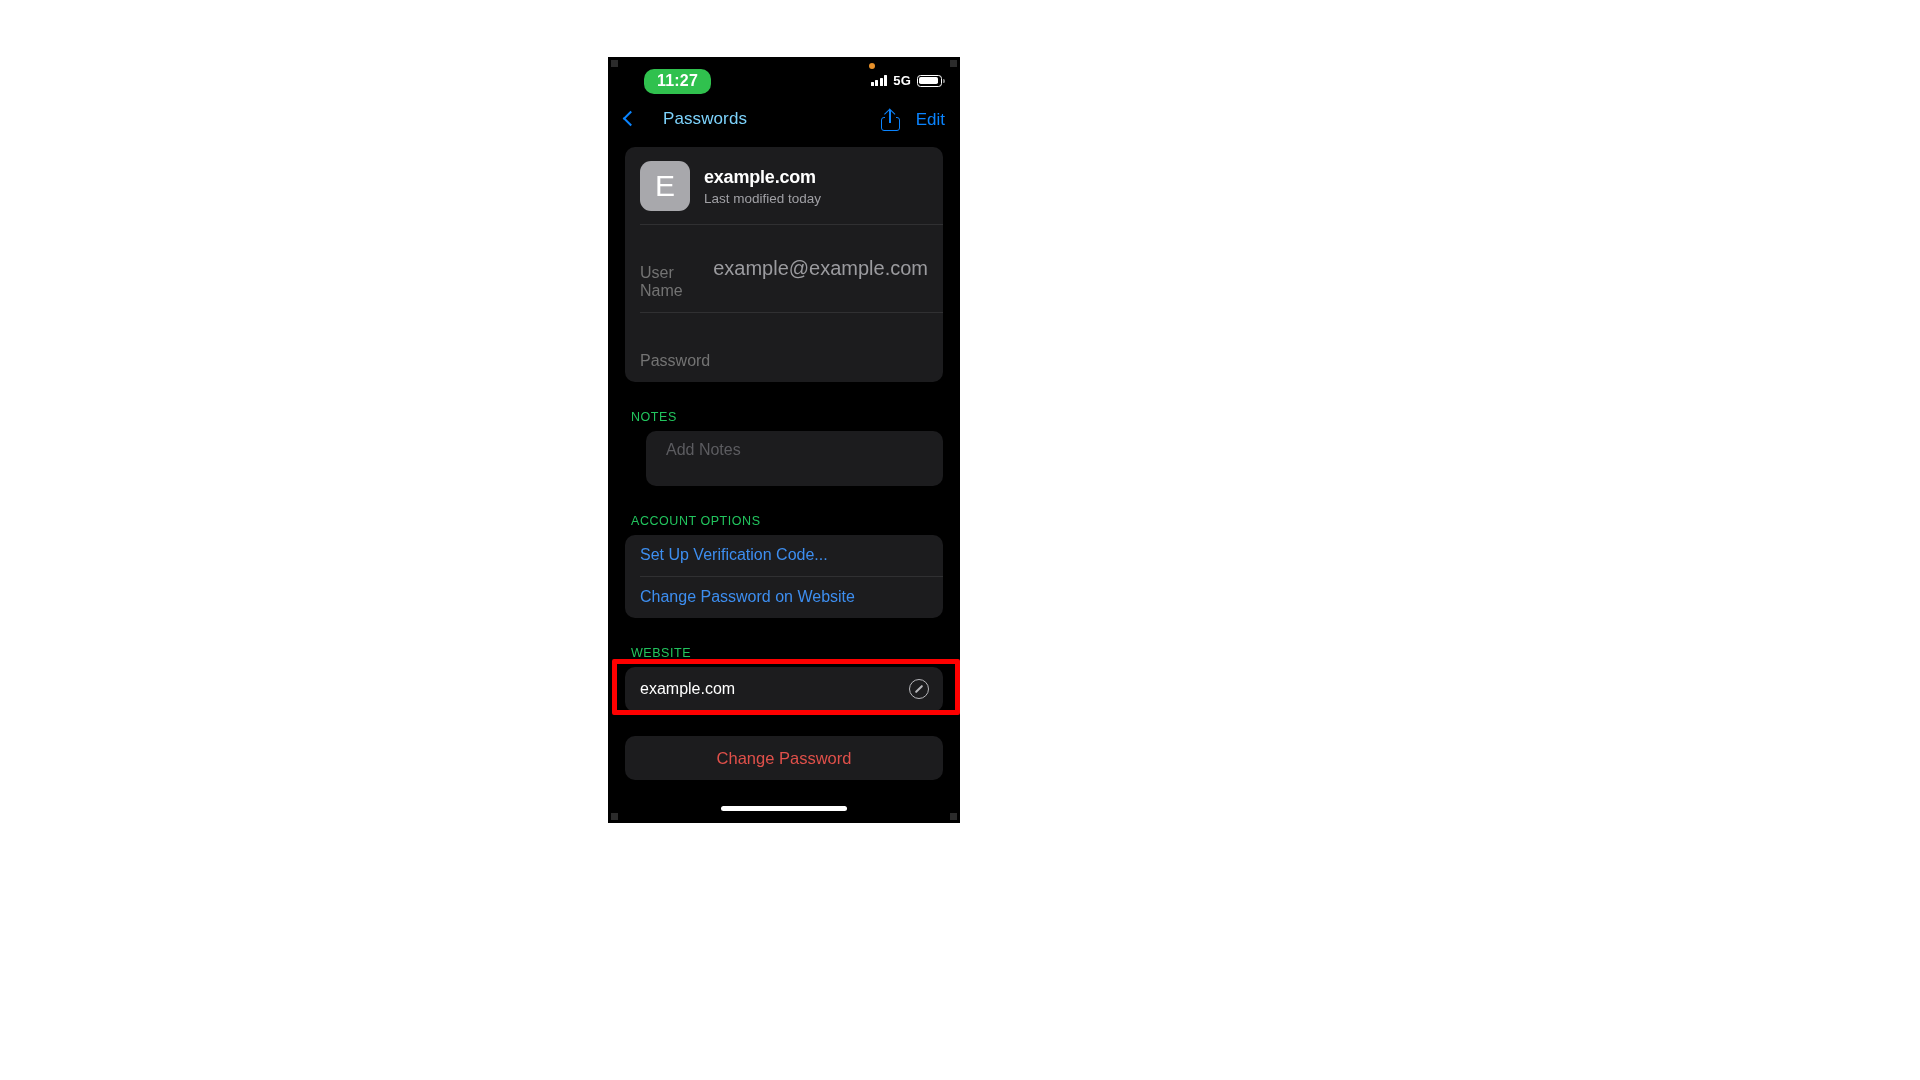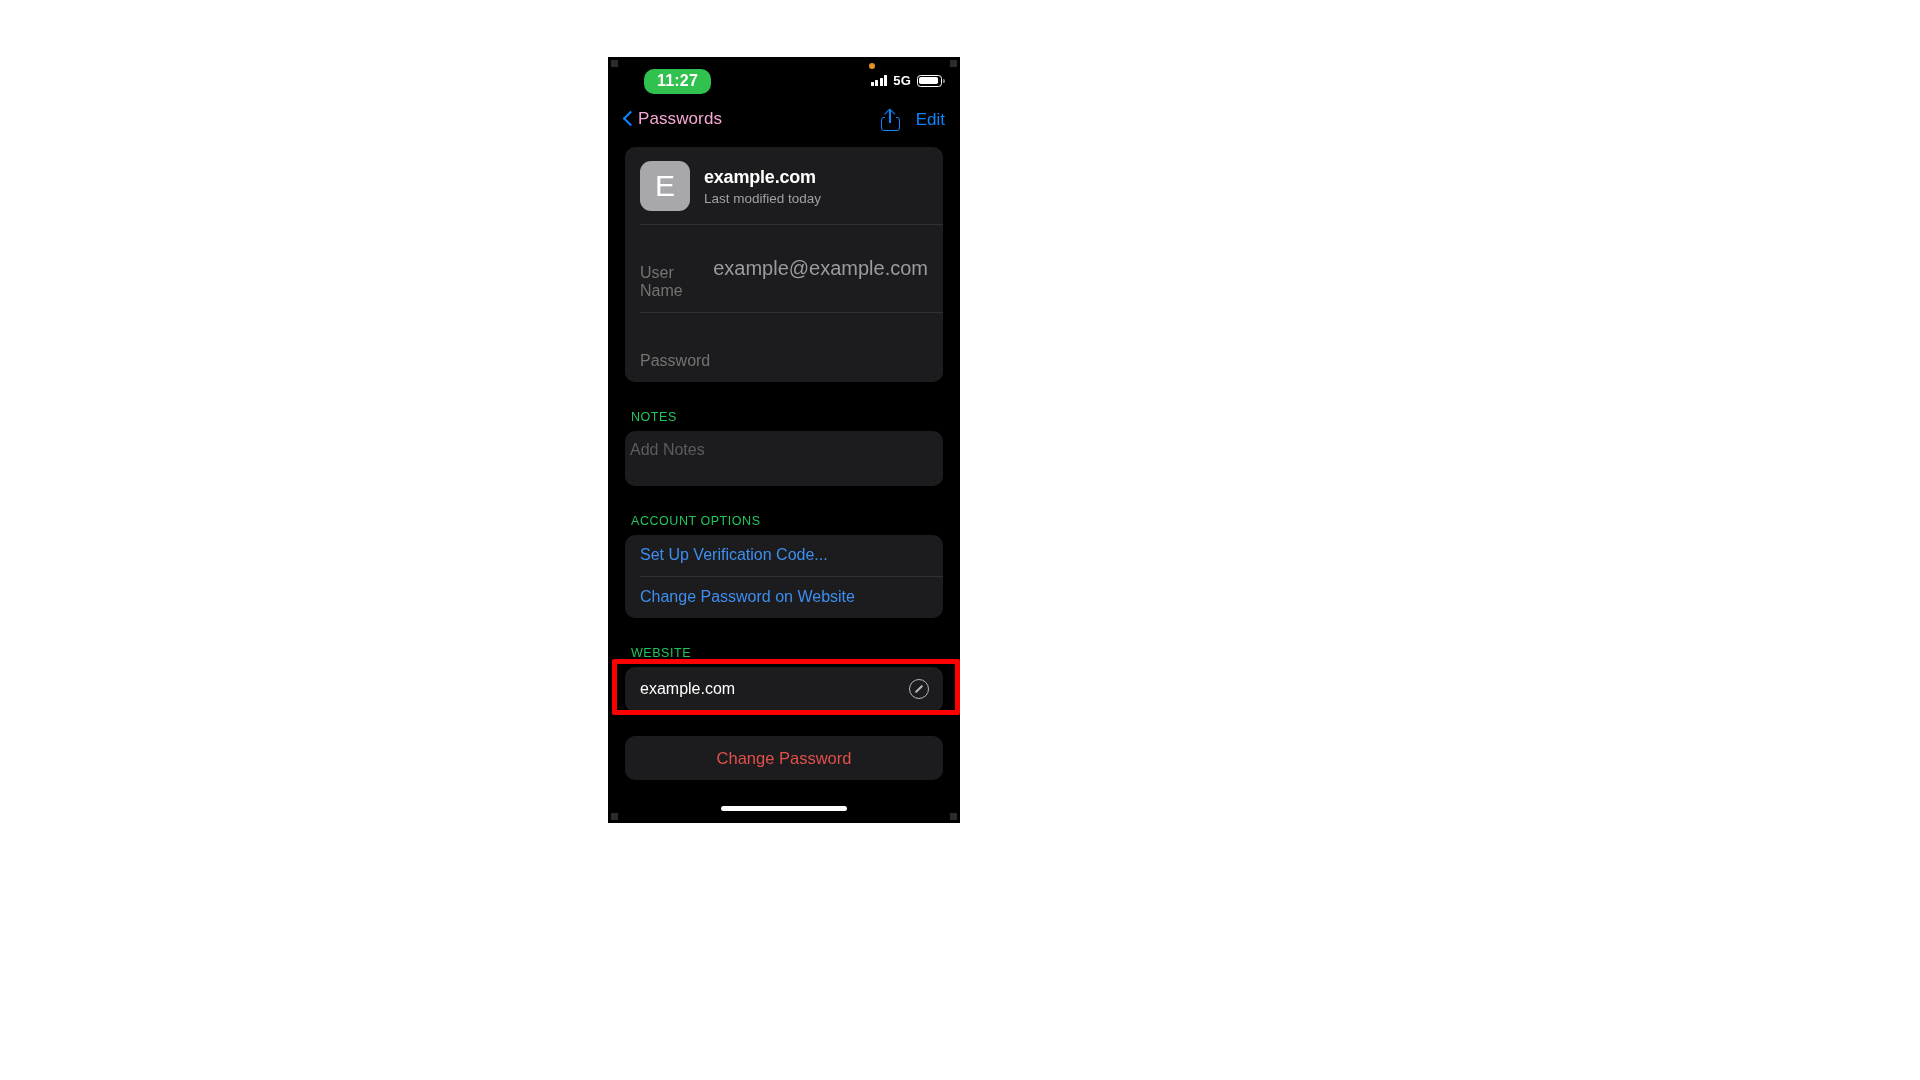--- a/index.html
+++ b/index.html
@@ -118,23 +118,24 @@
   .chev::before {
     content:"";
     position:absolute;
     left:3px; top:3.5px;
     width:9px; height:9px;
     border-left:2.6px solid #0a84ff;
     border-bottom:2.6px solid #0a84ff;
     transform:rotate(45deg);
   }
   .nav-back-label {
-    color:#f9a8d4;
+    color:#7dd3fc;
     font-size:17px;
     letter-spacing:.1px;
+    margin-left:25px;
   }
   .nav-right {
     position:absolute;
     right:15px; top:6px;
     display:flex; align-items:center; gap:16px;
   }
   .share-icon { width:19px; height:22px; position:relative; cursor:pointer; }
   .share-icon .box {
     position:absolute;
     left:0; bottom:0;
@@ -239,21 +240,22 @@
     font-size:12.5px;
     letter-spacing:.55px;
     padding:0 6px 7px;
     margin-top:28px;
   }
 
   .notes-box {
     background:#1c1c1e;
     border-radius:10px;
     height:55px;
-    padding:10px 5px;
+    padding:10px 20px;
+    margin-left:21px;
   }
   .notes-placeholder {
     color:#5c5c60;
     font-size:16px;
   }
 
   .link-row {
     padding:11px 15px 12px;
     color:#3d8ef0;
     font-size:16px;

